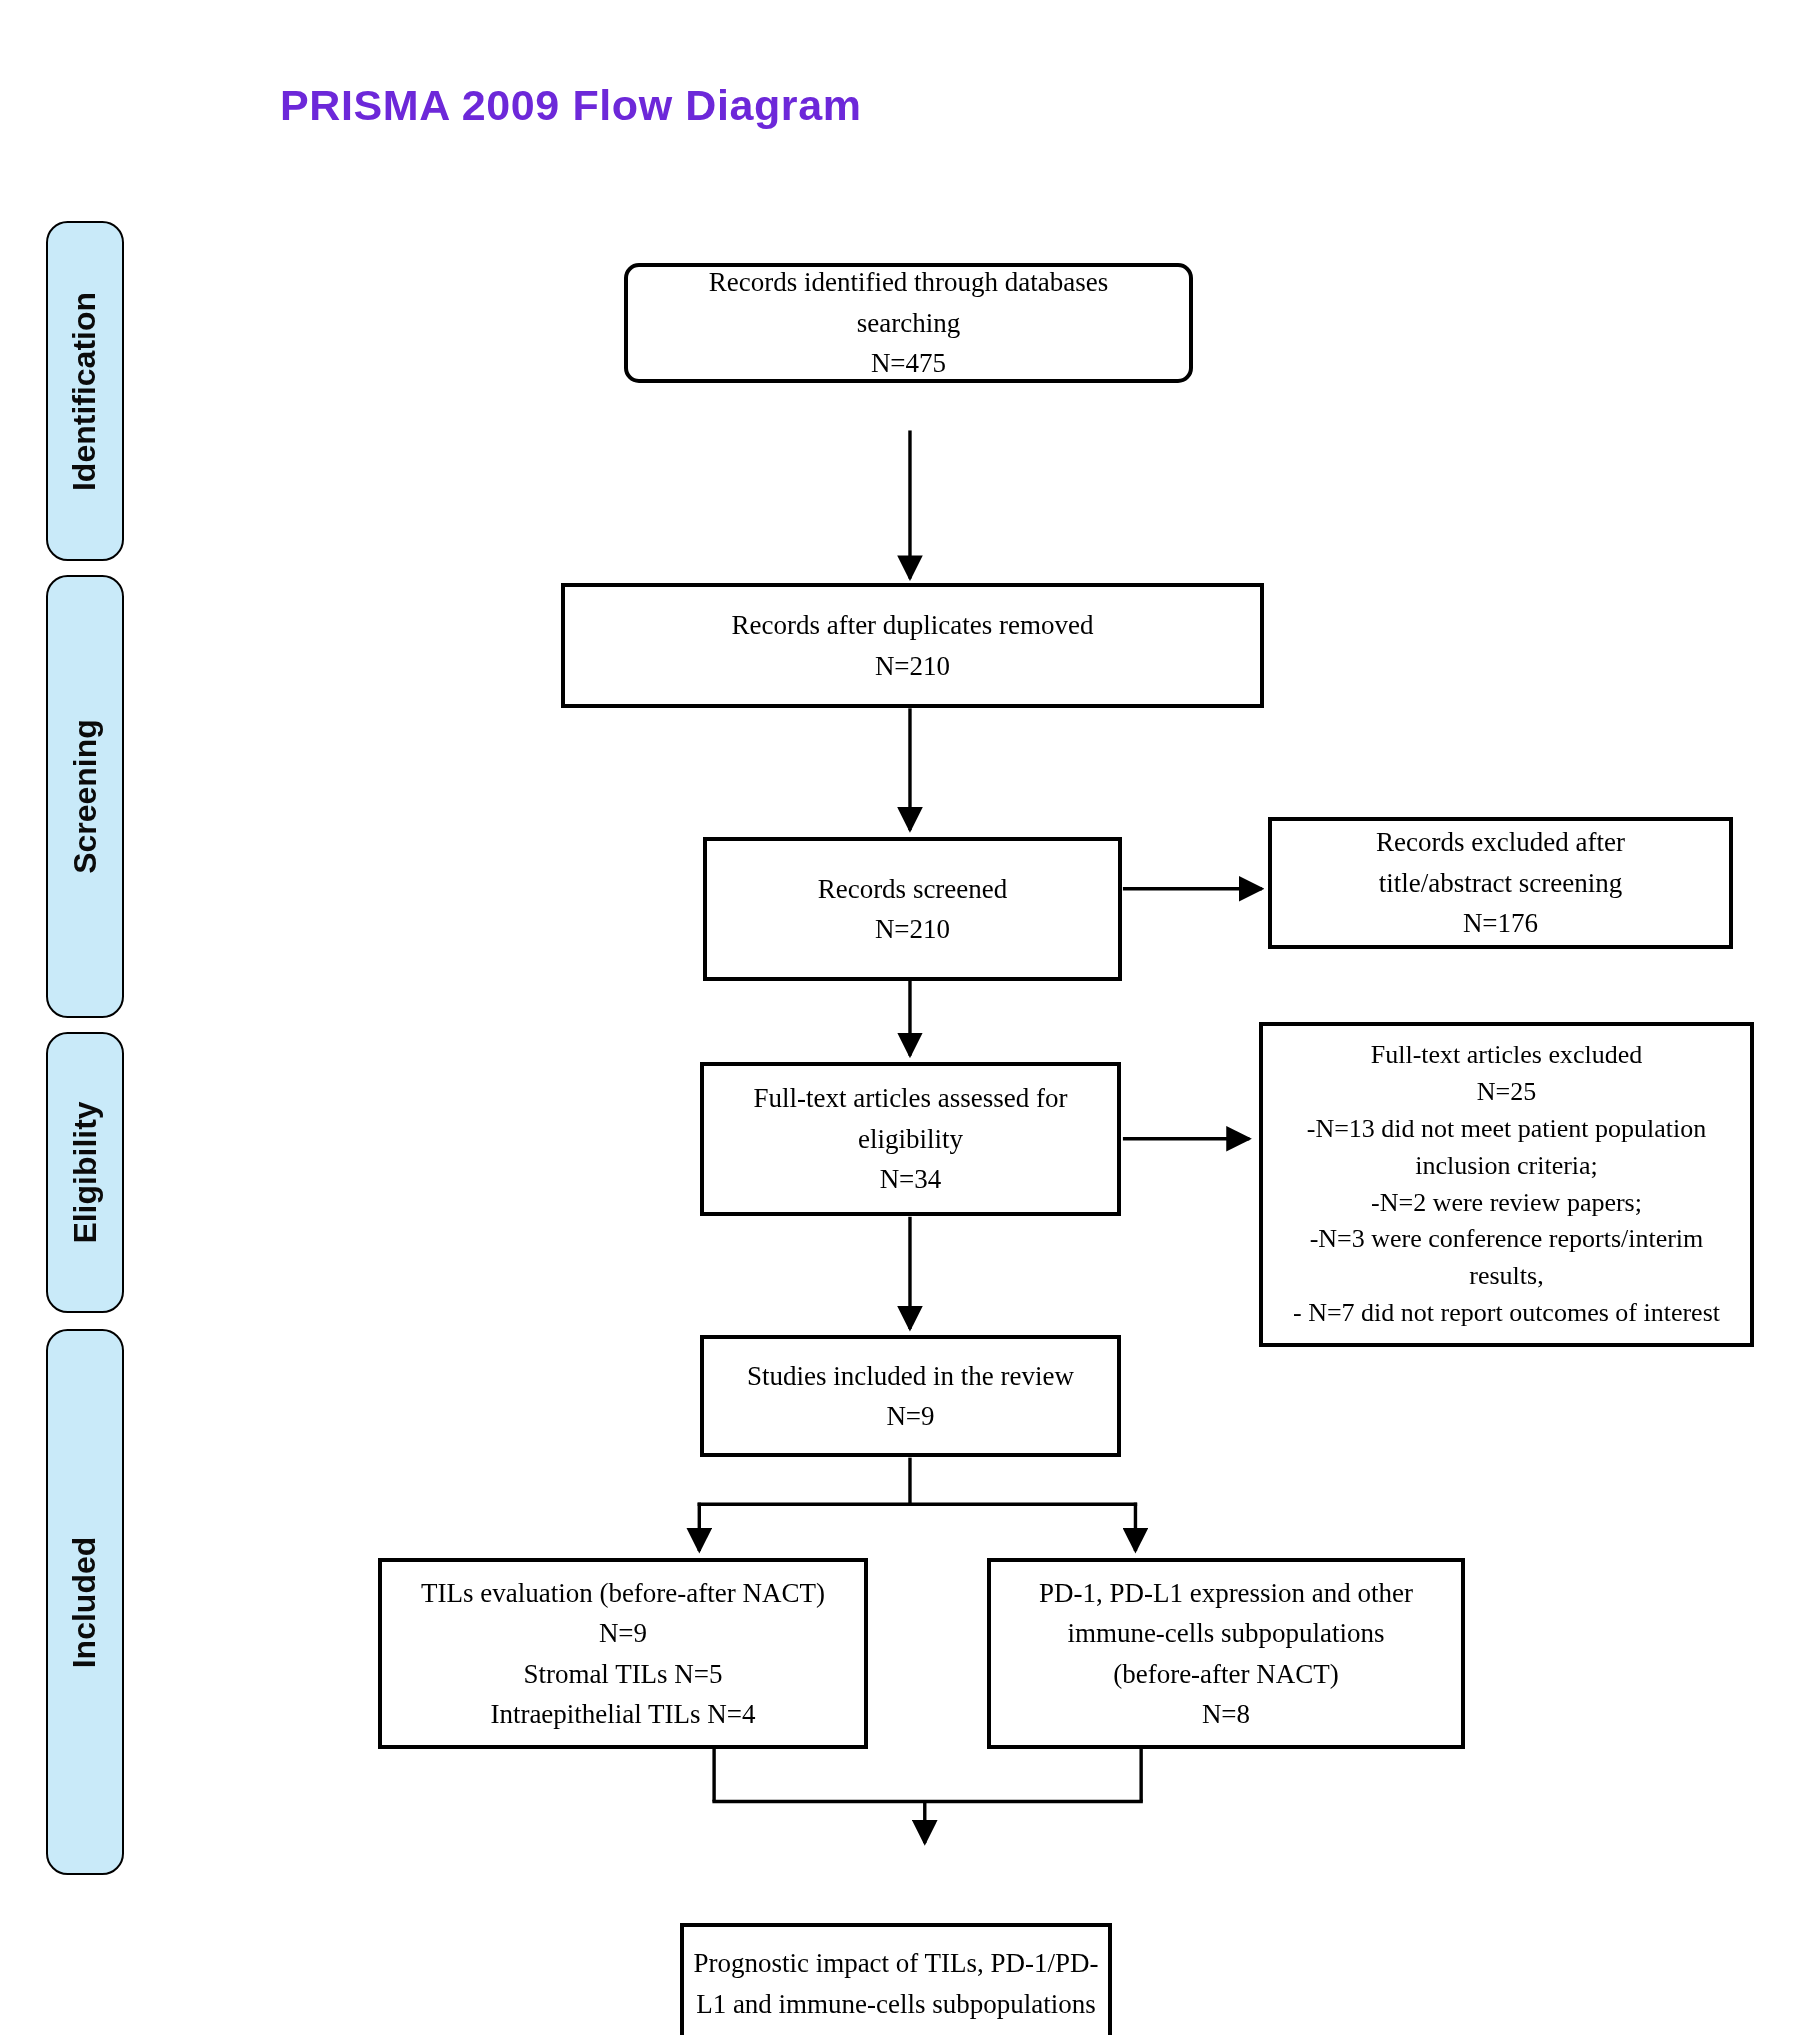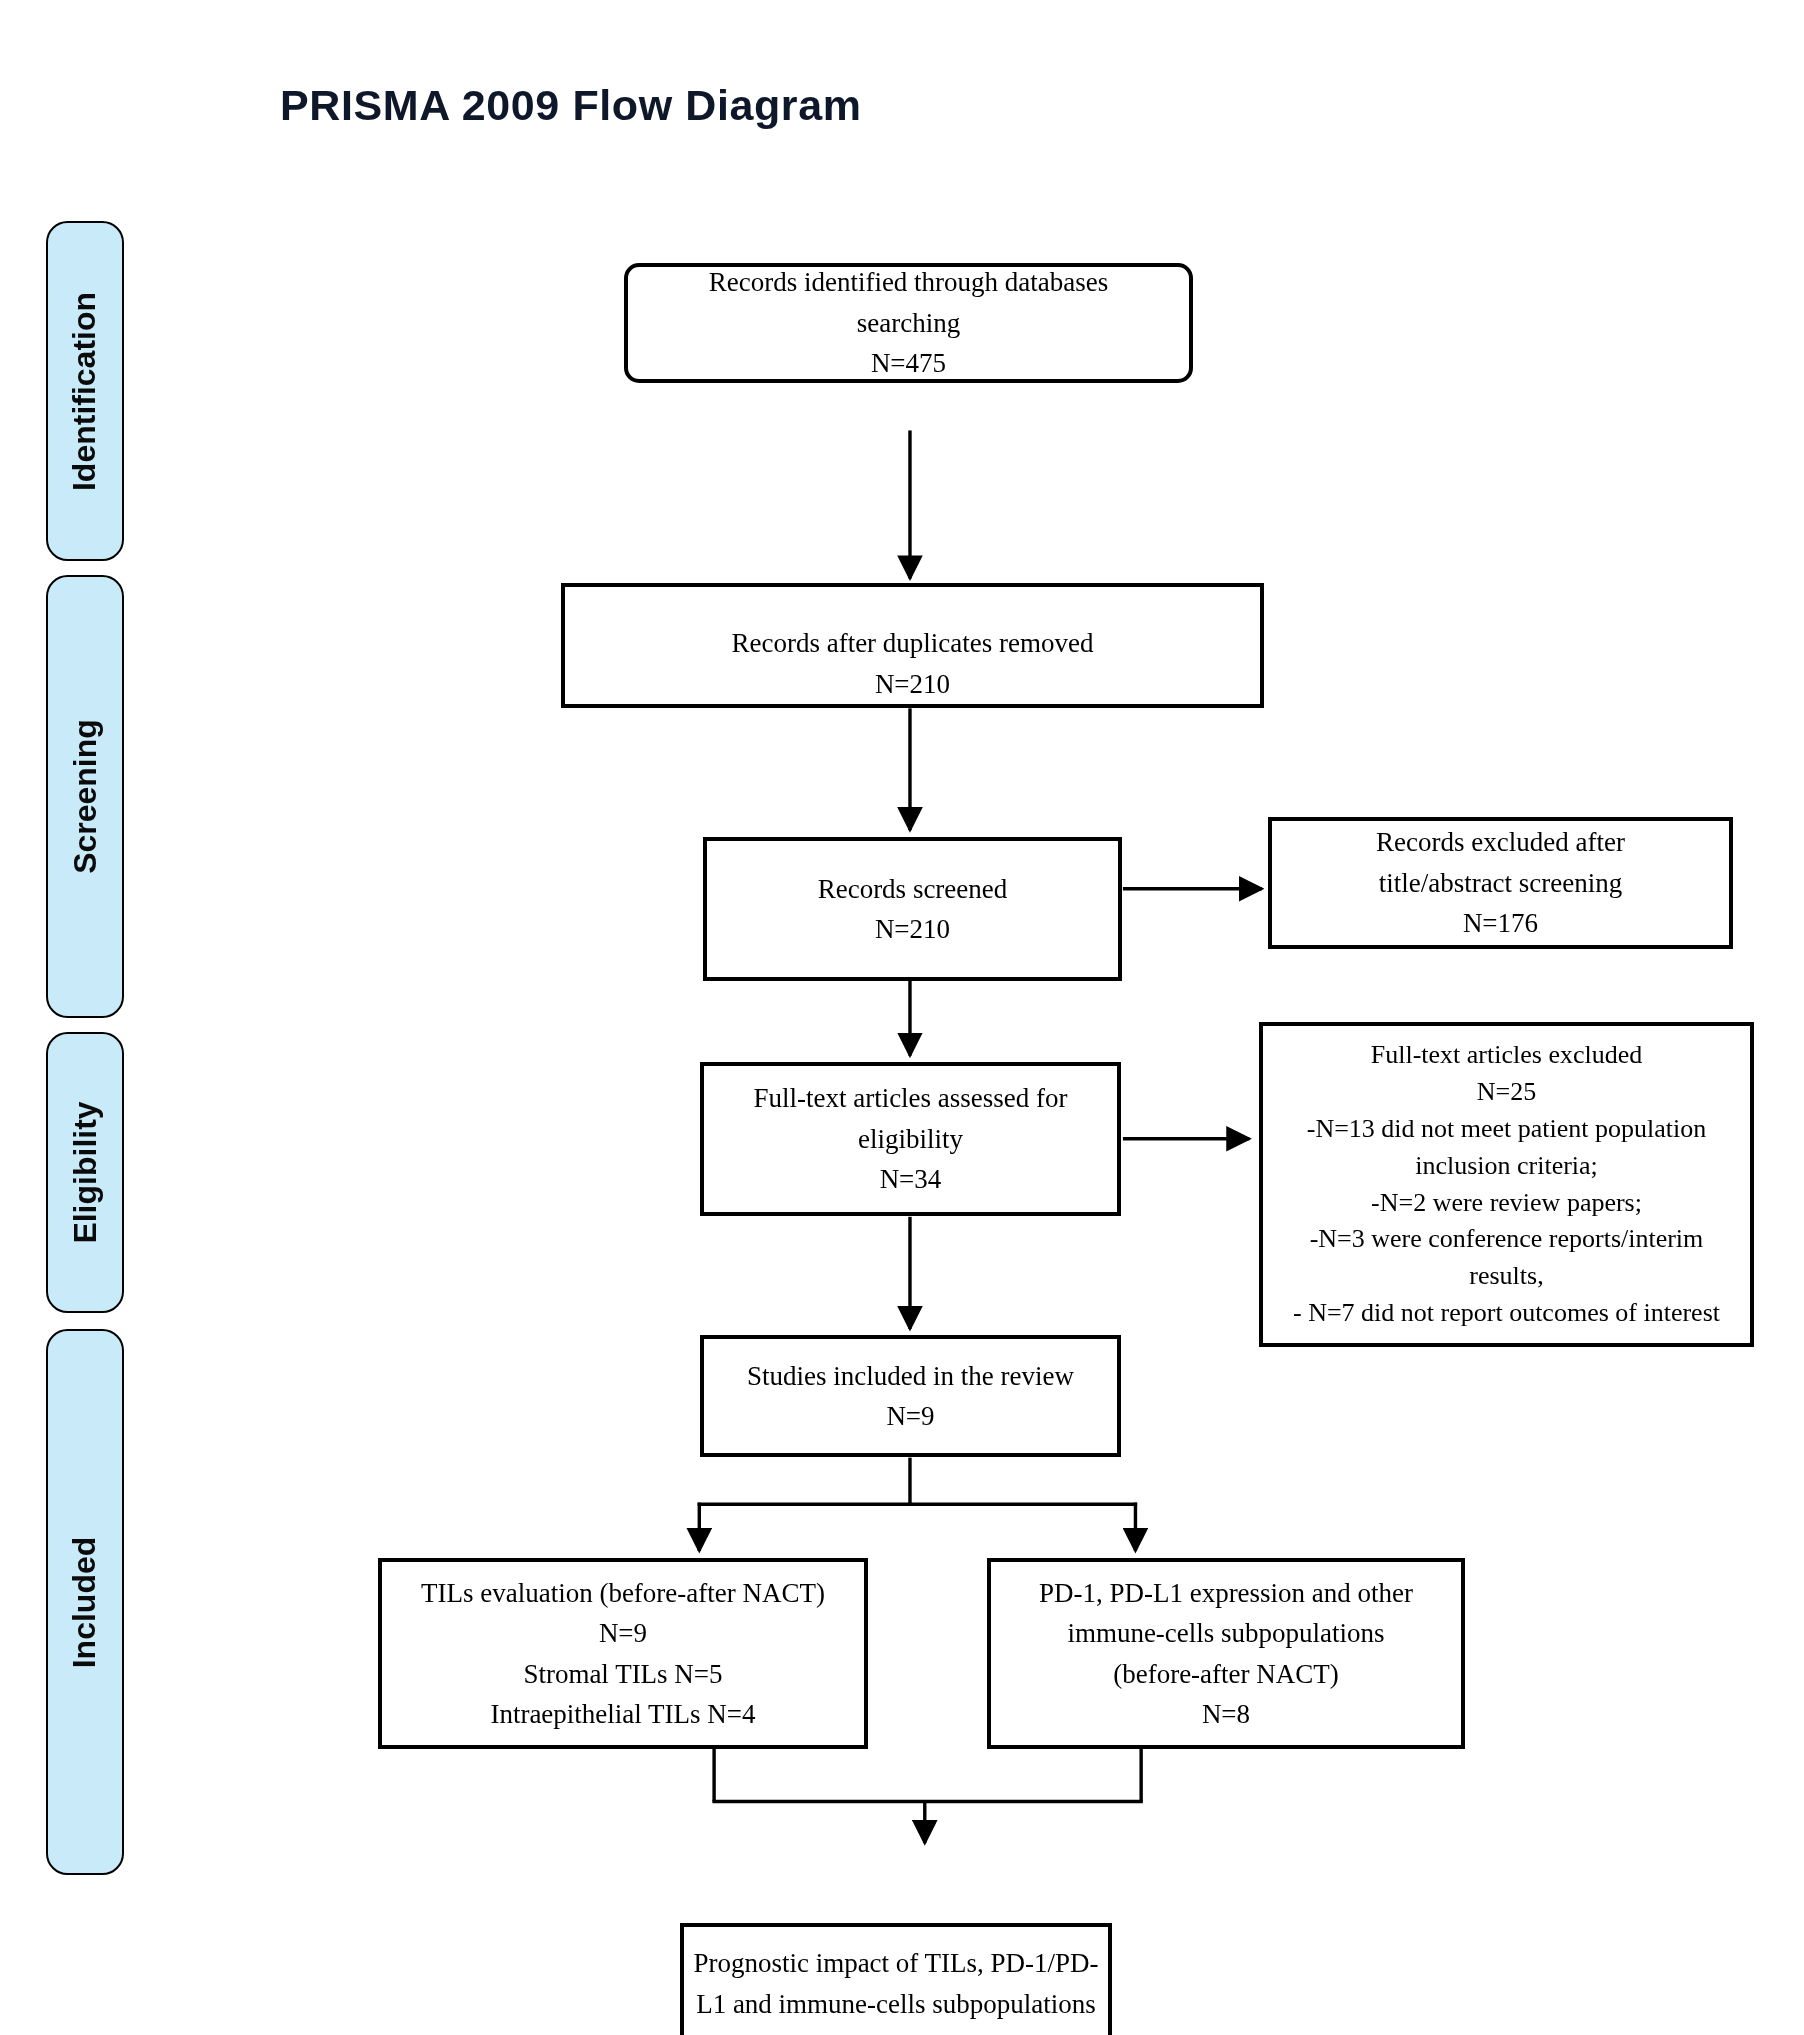--- a/index.html
+++ b/index.html
@@ -23,21 +23,21 @@
   }
   
   .title{
     position:absolute;
     left:280px; top:81px;
     margin:0;
     font-family:"Liberation Sans","DejaVu Sans",sans-serif;
     font-weight:bold;
     font-size:43px;
     letter-spacing:0.6px;
-    color:#0f172a;
+    color:#6d28d9;
     white-space:nowrap;
   }
   .logo{
     position:absolute;
     left:16px; top:8px;
     width:170px; height:166px;
     background:linear-gradient(160deg,#fcfcfa 0%,#ededeb 55%,#d9d9d7 100%);
     box-shadow:inset 0 0 1.1px #bbb;
     overflow:hidden;
   }
@@ -159,21 +159,21 @@
     <span class="stage-label">Eligibility</span>
   </div>
   <div class="stage" style="top:1329px;height:546px;">
     <span class="stage-label">Included</span>
   </div>
 
   <div class="box" style="left:624px;top:263px;width:569px;height:120px;border-radius:15px;">
     <div class="box-text">Records identified through databases<br>searching<br>N=475</div>
   </div>
 
-  <div class="box" style="left:561px;top:583px;width:703px;height:125px;align-items:flex-end;">
+  <div class="box" style="left:561px;top:583px;width:703px;height:125px;">
     <div class="box-text">Records after duplicates removed<br>N=210</div>
   </div>
 
   <div class="box" style="left:703px;top:837px;width:419px;height:144px;">
     <div class="box-text">Records screened<br>N=210</div>
   </div>
 
   <div class="box" style="left:1268px;top:817px;width:465px;height:132px;">
     <div class="box-text">Records excluded after<br>title/abstract screening<br>N=176</div>
   </div>

